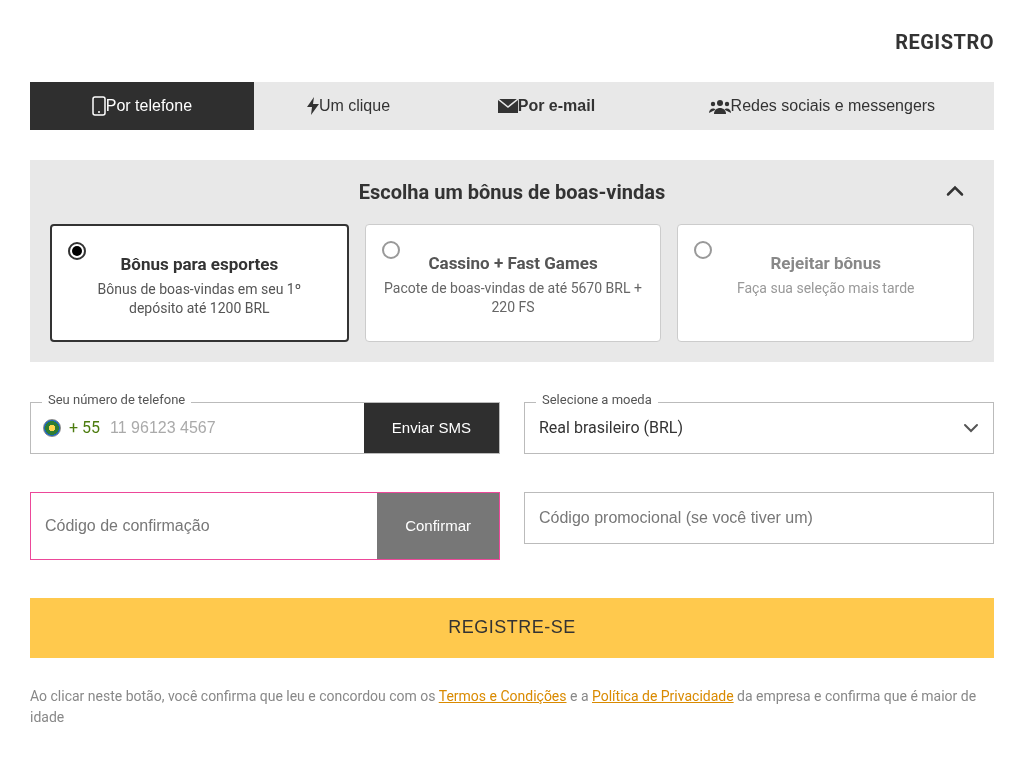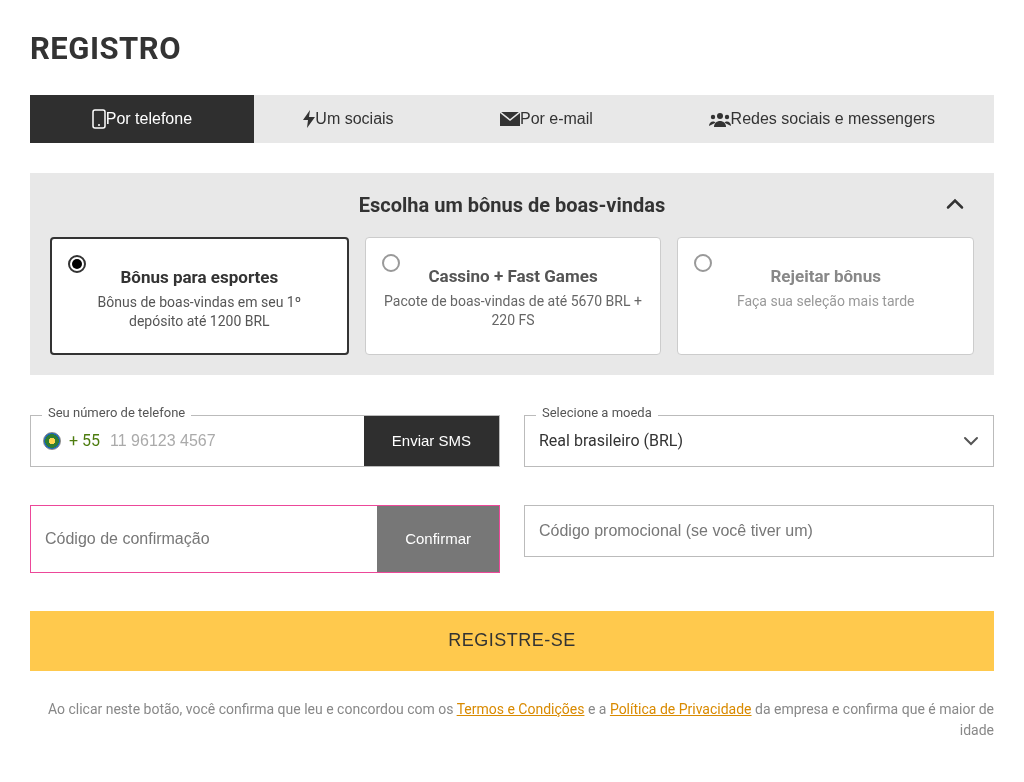--- a/index.html
+++ b/index.html
@@ -4,22 +4,22 @@
 <style>
   * { box-sizing: border-box; margin: 0; padding: 0; }
   body {
     font-family: -apple-system, BlinkMacSystemFont, "Segoe UI", Roboto, Arial, sans-serif;
     background: #ffffff;
     padding: 30px;
     color: #333;
   }
   .container { width: 964px; margin: 0 auto; }
   .page-title {
-    text-align: left;
-    font-size: 31px;
+    text-align: right;
+    font-size: 20px;
     font-weight: 700;
     color: #333;
     margin-bottom: 28px;
     letter-spacing: 0.5px;
   }
   .tabs {
     display: flex;
     width: 100%;
     margin-bottom: 30px;
   }
@@ -31,21 +31,21 @@
     justify-content: center;
     background: #e8e8e8;
     color: #333;
     font-size: 16px;
     font-weight: 500;
     cursor: pointer;
     border: none;
   }
   .tab:first-child { flex: 0.65; }
   .tab:nth-child(2) { flex: 0.55; }
-  .tab:nth-child(3) { flex: 0.6; }
+  .tab:nth-child(3) { flex: 0.6; font-weight: bold; }
   .tab:last-child { flex: 1; }
   .tab.active { background: #2f2f2f; color: #fff; }
   .tab .icon { display: inline-flex; align-items: center; }
 
   .bonus-panel {
     background: #e8e8e8;
     padding: 20px;
     margin-bottom: 40px;
     position: relative;
   }
@@ -209,21 +209,21 @@
     background: #ffc94d;
     border: none;
     font-size: 18px;
     font-weight: 500;
     color: #333;
     cursor: pointer;
     letter-spacing: 0.5px;
     margin-bottom: 28px;
   }
   .disclaimer {
-    text-align: right;
+    text-align: left;
     font-size: 14px;
     color: #888;
     line-height: 1.5;
   }
   .disclaimer a { color: #d98a00; text-decoration: underline; }
 </style>
 </head>
 <body>
 
 <div class="container">
@@ -238,21 +238,21 @@
           </svg>
       </span>
       <span>Por telefone</span>
     </button>
     <button class="tab">
       <span class="icon">
         <svg width="12" height="18" viewBox="0 0 12 18">
             <path d="M7 0 L0 10 L5 10 L4 18 L12 7 L6 7 Z" fill="#333"></path>
           </svg>
       </span>
-      <span>Um sociais</span>
+      <span>Um clique</span>
     </button>
     <button class="tab">
       <span class="icon">
         <svg width="20" height="14" viewBox="0 0 20 14">
             <rect x="0" y="0" width="20" height="14" fill="#333"></rect>
             <path d="M0 0 L10 8 L20 0" stroke="#e8e8e8" stroke-width="1.5" fill="none"></path>
           </svg>
       </span>
       <span>Por e-mail</span>
     </button>

